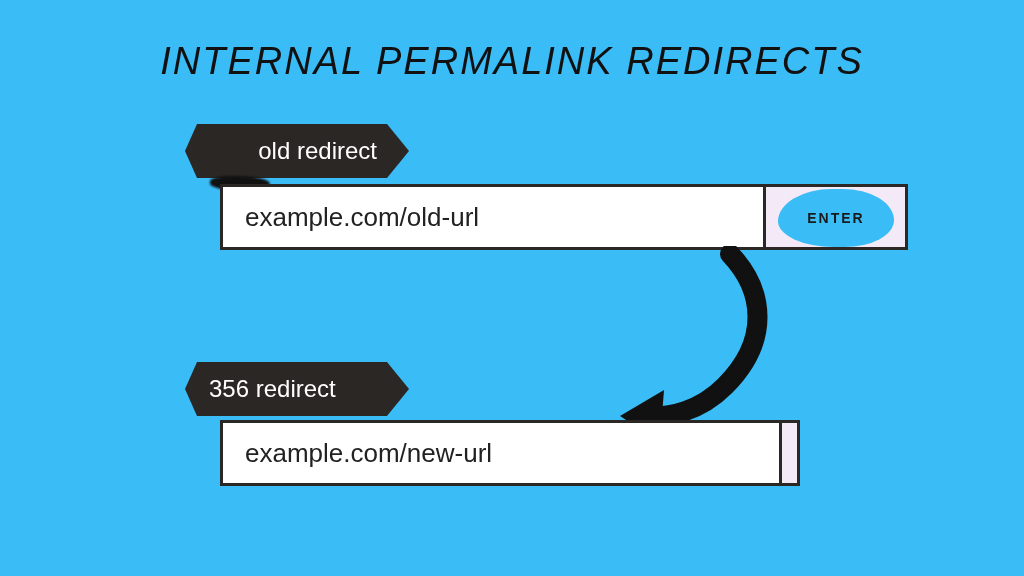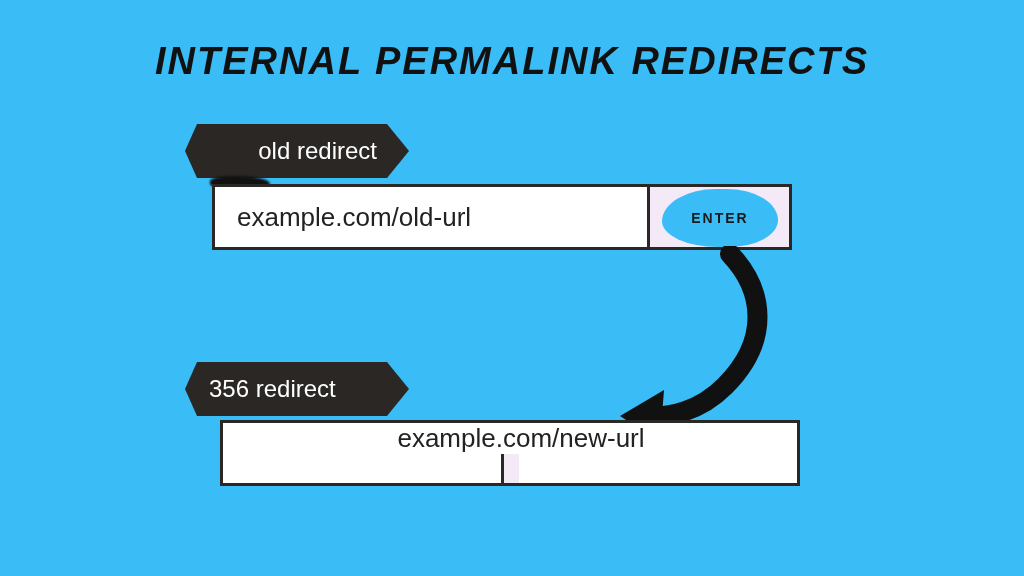--- a/index.html
+++ b/index.html
@@ -11,21 +11,21 @@
     position: relative;
     overflow: hidden;
   }
   .title {
     position: absolute;
     top: 40px;
     left: 0;
     right: 0;
     text-align: center;
     font-size: 38px;
-    font-weight: 700;
+    font-weight: 400;
     font-style: italic;
     letter-spacing: 2px;
     color: #111;
     text-transform: uppercase;
     font-family: Impact, 'Arial Black', sans-serif;
   }
   .tag {
     position: absolute;
     height: 54px;
     background: #2b2724;
@@ -40,22 +40,22 @@
   .tag1 { top: 124px; left: 185px; width: 224px; justify-content: flex-end; }
   .tag2 { top: 362px; left: 185px; width: 224px; }
   .bar {
     position: absolute;
     background: #fff;
     border: 3px solid #2b2724;
     height: 66px;
     display: flex;
     align-items: center;
   }
-  .bar1 { top: 184px; left: 212px; width: 580px; }
-  .bar2 { top: 420px; left: 220px; width: 580px; flex-direction: column; }
+  .bar1 { top: 184px; left: 220px; width: 688px; }
+  .bar2 { top: 420px; left: 220px; width: 580px; }
   .bar-text {
     font-size: 26px;
     color: #222;
     padding-left: 22px;
     flex: 1;
   }
   .bar-side {
     width: 142px;
     height: 100%;
     border-left: 3px solid #2b2724;

